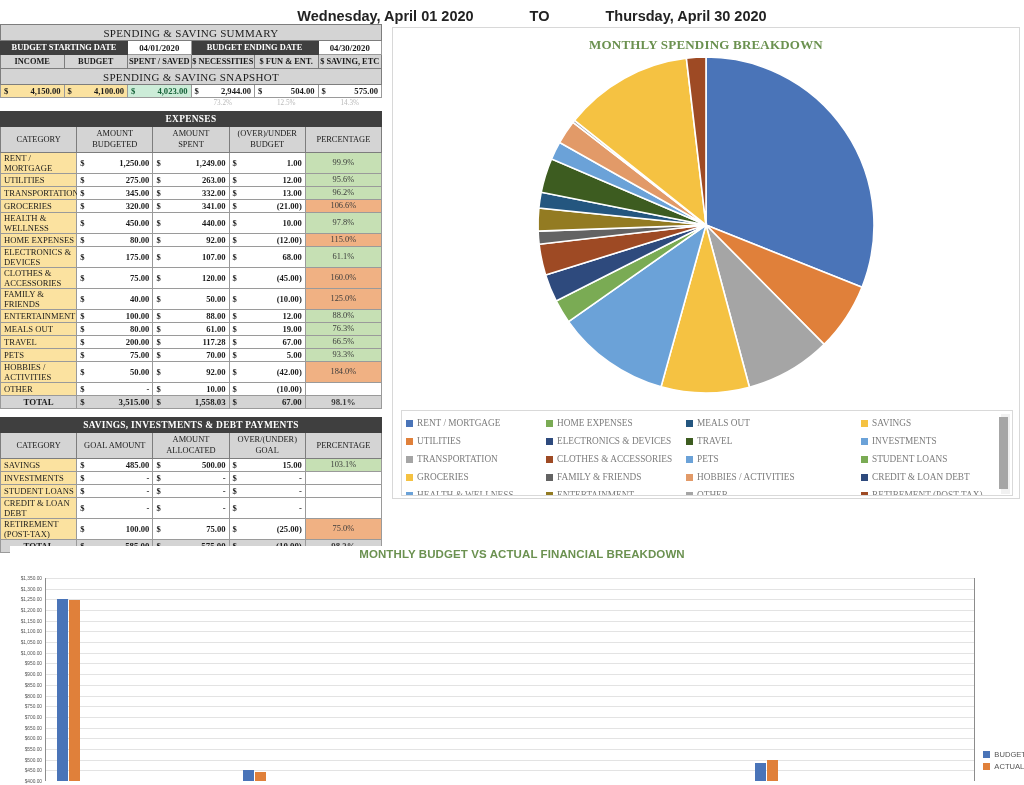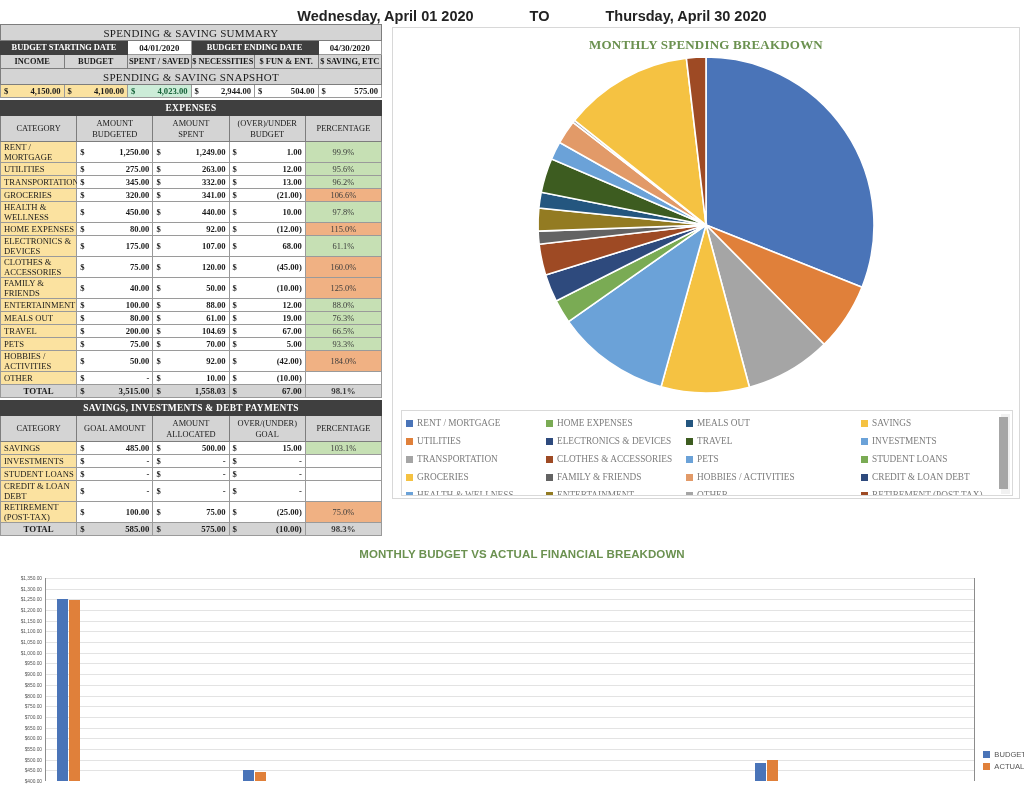--- a/index.html
+++ b/index.html
@@ -156,20 +156,28 @@
             <td class="band-title" colspan="6">SPENDING &amp; SAVING SNAPSHOT</td>
           </tr>
       <tr id="snapshot-values">
             <td class="money snap-amber"><span class="cur">$</span><span>4,150.00</span></td>
             <td class="money snap-amber"><span class="cur">$</span><span>4,100.00</span></td>
             <td class="money snap-green"><span class="cur">$</span><span>4,023.00</span></td>
             <td class="money"><span class="cur">$</span><span>2,944.00</span></td>
             <td class="money"><span class="cur">$</span><span>504.00</span></td>
             <td class="money"><span class="cur">$</span><span>575.00</span></td>
           </tr>
+      <tr id="snapshot-pcts">
+            <td class="mini-pct"></td>
+            <td class="mini-pct"></td>
+            <td class="mini-pct"></td>
+            <td class="mini-pct">73.2%</td>
+            <td class="mini-pct">12.5%</td>
+            <td class="mini-pct">14.3%</td>
+          </tr>
     </tbody>
       </table>
 
     <table style="margin-top:2px;">
       <tbody>
           <tr>
             <td class="band-dark" colspan="5">EXPENSES</td>
           </tr>
       <tr>
         <td class="hdr" style="width:118px;">CATEGORY</td>
@@ -253,21 +261,21 @@
           <tr>
             <td class="cat">MEALS OUT</td>
             <td class="money"><span class="cur">$</span><span>80.00</span></td>
             <td class="money"><span class="cur">$</span><span>61.00</span></td>
             <td class="money"><span class="cur">$</span><span>19.00</span></td>
             <td class="pct good">76.3%</td>
           </tr>
           <tr>
             <td class="cat">TRAVEL</td>
             <td class="money"><span class="cur">$</span><span>200.00</span></td>
-            <td class="money"><span class="cur">$</span><span>104.69</span></td>
+            <td class="money"><span class="cur">$</span><span>117.28</span></td>
             <td class="money"><span class="cur">$</span><span>67.00</span></td>
             <td class="pct good">66.5%</td>
           </tr>
           <tr>
             <td class="cat">PETS</td>
             <td class="money"><span class="cur">$</span><span>75.00</span></td>
             <td class="money"><span class="cur">$</span><span>70.00</span></td>
             <td class="money"><span class="cur">$</span><span>5.00</span></td>
             <td class="pct good">93.3%</td>
           </tr>
@@ -290,21 +298,21 @@
           <tr class="total-row">
         <td class="total-lbl">TOTAL</td>
         <td class="money"><span class="cur">$</span><span>3,515.00</span></td>
         <td class="money"><span class="cur">$</span><span>1,558.03</span></td>
         <td class="money"><span class="cur">$</span><span>67.00</span></td>
         <td class="pct">98.1%</td>
       </tr>
     </tbody>
       </table>
 
-    <table style="margin-top:2px;">
+    <table style="margin-top:8px;">
       <tbody>
           <tr>
             <td class="band-dark" colspan="5">SAVINGS, INVESTMENTS &amp; DEBT PAYMENTS</td>
           </tr>
       <tr>
         <td class="hdr" style="width:118px;">CATEGORY</td>
         <td class="hdr" style="width:70px;">GOAL AMOUNT</td>
         <td class="hdr" style="width:70px;">AMOUNT<br>ALLOCATED</td>
         <td class="hdr" style="width:66px;">OVER/(UNDER)<br>GOAL</td>
         <td class="hdr" style="width:58px;">PERCENTAGE</td>

